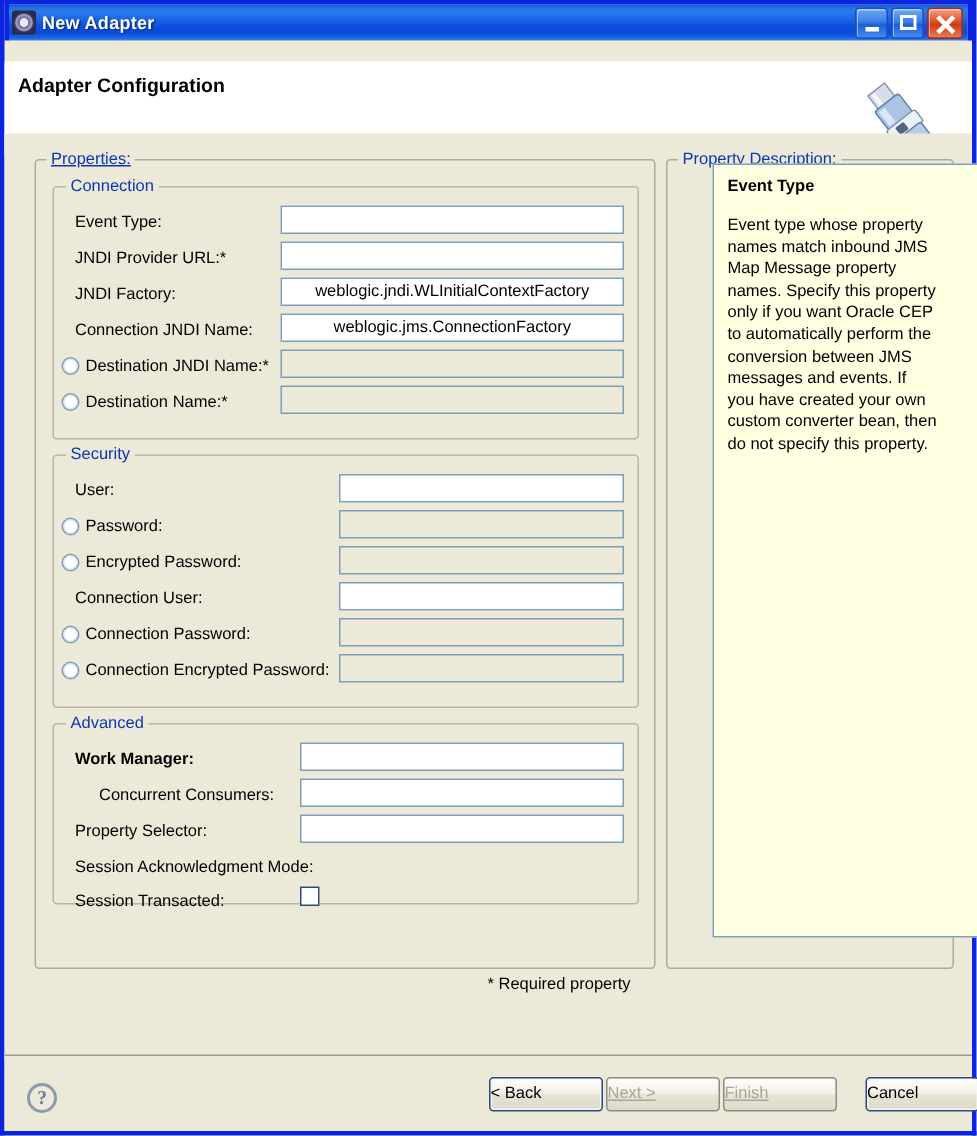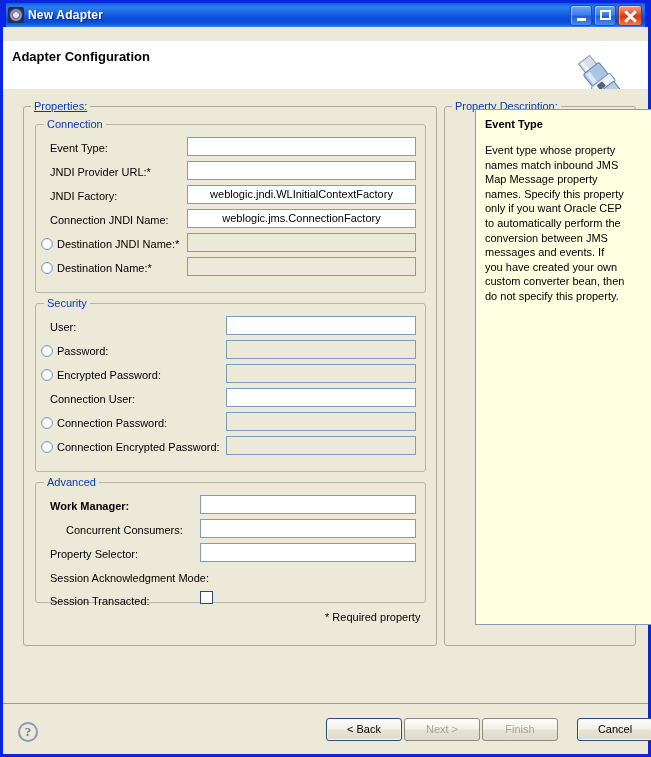--- a/index.html
+++ b/index.html
@@ -242,20 +242,21 @@
     border-left: 4px solid transparent;
     border-right: 4px solid transparent;
     border-top: 4px solid #2A4C92;
   }
 
   .req-note {
     position: absolute;
     font-size: 11px;
     color: #000;
     white-space: nowrap;
+    margin-top: 39px;
   }
 
   
   .desc-box {
     position: absolute;
     box-sizing: border-box;
     border: 1px solid #7F9DB9;
     background: #FFFFE1;
     overflow: hidden;
   }
@@ -328,29 +329,28 @@
   .btn {
     position: absolute;
     height: 23px;
     box-sizing: border-box;
     border: 1px solid #8D8B81;
     border-radius: 3px;
     background: linear-gradient(to bottom, #FDFDFC 0%, #F2F0E6 48%, #E6E3D4 52%, #DEDBCC 100%);
     font-family: "Liberation Sans", sans-serif;
     font-size: 11px;
     color: #000;
-    text-align: center;
     line-height: 21px;
     white-space: nowrap;
   }
   .btn.default {
     border: 1px solid #2C4A78;
     box-shadow: inset 0 0 0 1px #F7F6F0;
   }
-  .btn.disabled { color: #A7A49A; }
+  .btn.disabled { color: #A7A49A; text-decoration: underline; }
 </style>
 </head>
 <body>
 
 <div class="window">
 
   <div class="titlebar">
     <span class="title-icon">
         <span class="gear"></span>
       </span>

